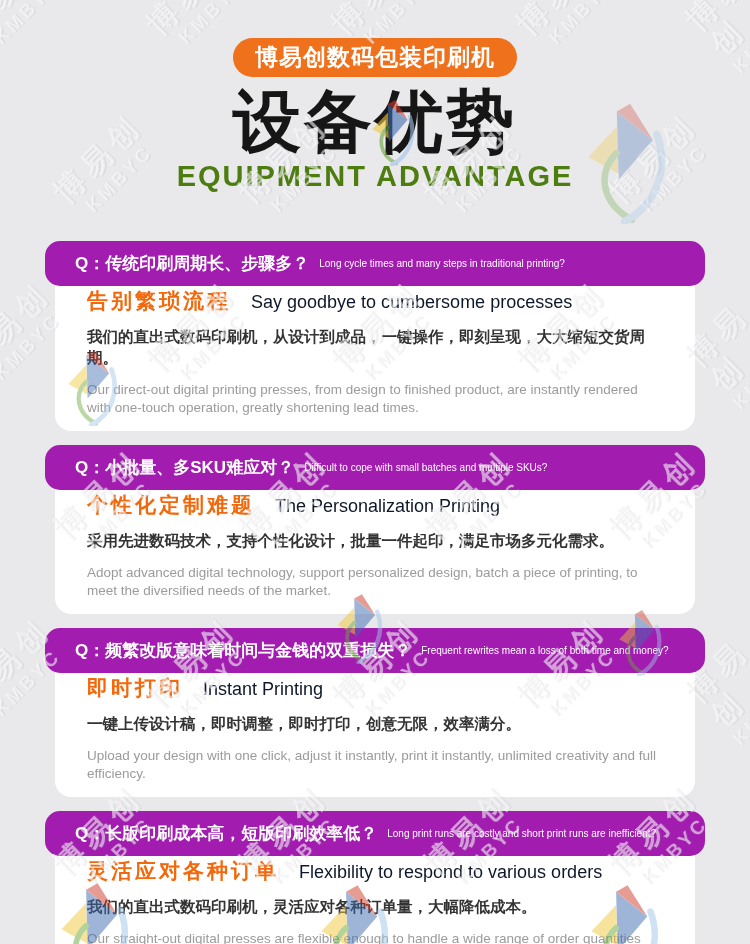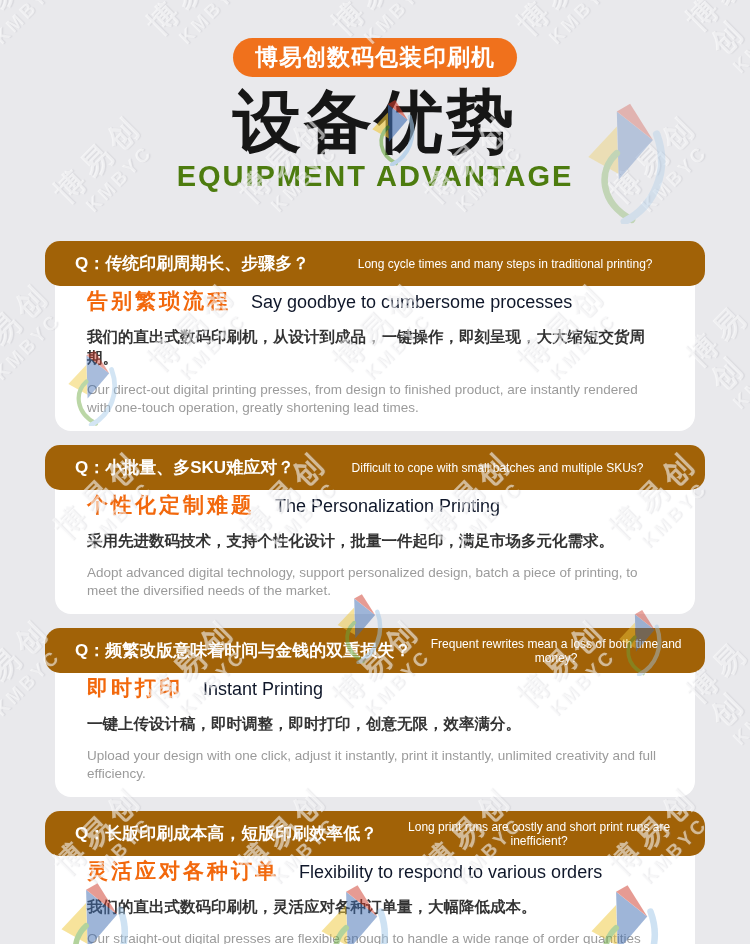--- a/index.html
+++ b/index.html
@@ -21,26 +21,26 @@
   }
   .subtitle{
     font-size:29px; font-weight:600; color:#4d7c0f;
     letter-spacing:2px; line-height:34px;
   }
   
   .sections{ margin:48px 45px 0; position:relative; z-index:1;}
   .section{ margin-bottom:14px; }
   .q-pill{
     position:relative; z-index:2;
-    background:#a16207; color:#ffffff; border-radius:15px;
+    background:#a21caf; color:#ffffff; border-radius:15px;
     height:45px; display:flex; align-items:center;
     padding:0 14px 0 30px;
   }
   .q-cn{ font-size:17px; font-weight:700; white-space:nowrap; }
-  .q-en{ flex:1; text-align:center; font-size:12px; font-weight:400; padding-left:10px; }
+  .q-en{ flex:1; font-size:10px; font-weight:400; padding-left:10px; }
   .card{
     position:relative; z-index:1;
     background:#ffffff; border-radius:16px;
     margin:-22px 10px 0; padding:24px 30px 14px 32px;
   }
   .heading-row{ display:flex; align-items:baseline; gap:20px; }
   .heading-cn{
     color:#f2680c; font-size:21px; font-weight:800; letter-spacing:3px;
     white-space:nowrap; line-height:26px;
   }

